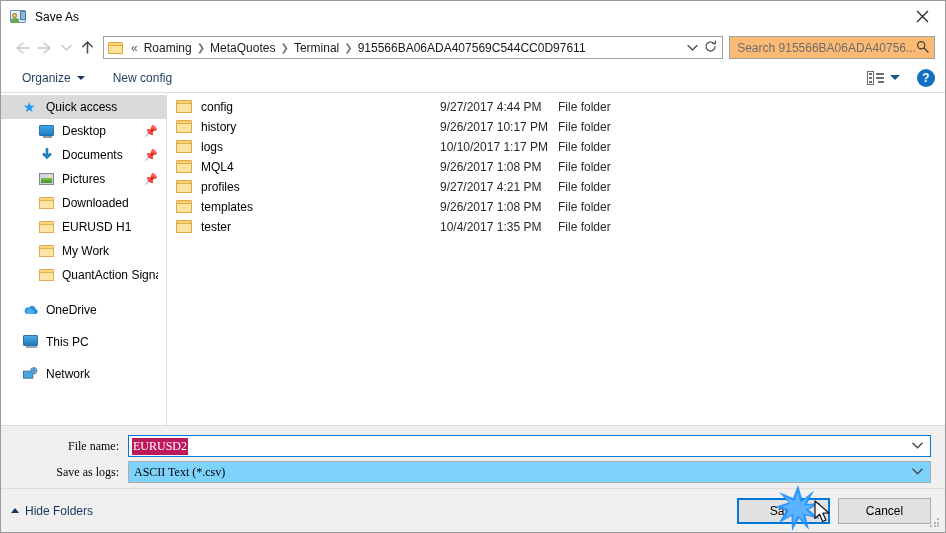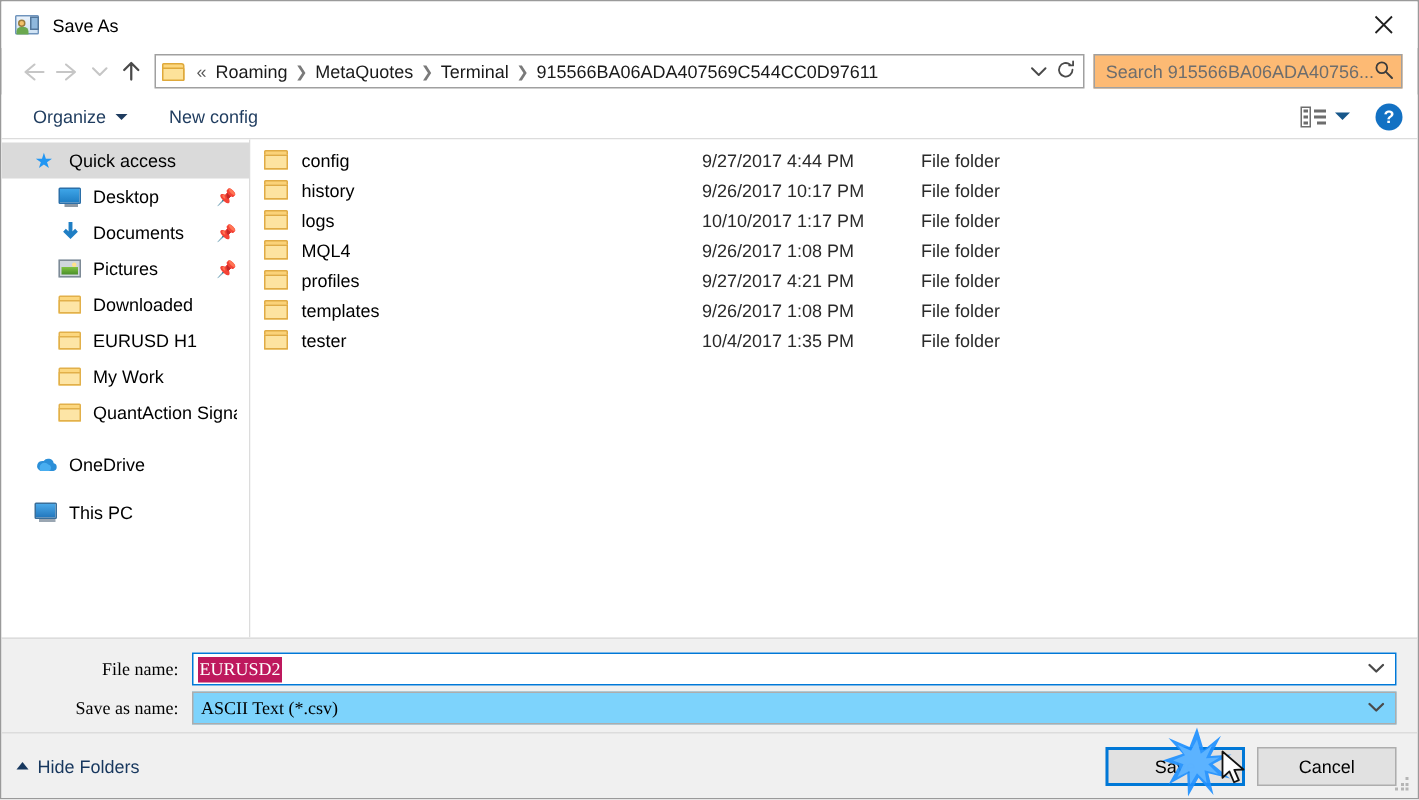--- a/index.html
+++ b/index.html
@@ -162,21 +162,21 @@
   .col.c-date { flex: 0 0 118px; }
   .col.c-type { flex: 0 0 117px; }
   .col.c-size { flex: 0 0 83px; }
   .col.c-rest { flex: 1 1 auto; border-right: none; }
   .sortcaret {
     position: absolute; left: 130px; top: 1px;
     width: 0; height: 0; border-left: 4px solid transparent; border-right: 4px solid transparent;
     border-bottom: 4px solid #8a8a8a;
   }
   .rows { flex: 1 1 auto; overflow: hidden; padding-top: 4px; }
-  .row { height: 20px; display: flex; align-items: center; cursor: default; gap: 28px; }
+  .row { height: 20px; display: flex; align-items: center; cursor: default; }
   .row .cell { font-size: 12px; color: #000; white-space: nowrap; overflow: hidden; }
   .row .c1 { flex: 0 0 264px; display: flex; align-items: center; padding-left: 9px; }
   .row .c1 .fi { width:16px; height:14px; position:relative; margin-right: 9px; flex:0 0 16px; }
   .row .c1 .fi .b { position:absolute;left:0;top:0;width:16px;height:13px;background:#fbd278;border:1px solid #e0ab45;border-radius:1px;}
   .row .c1 .fi .f { position:absolute;left:0;top:3px;width:16px;height:10px;background:#fde3a0;border:1px solid #e0ab45;}
   .row .c2 { flex: 0 0 118px; padding-left: 9px; color:#2a2a2a; }
   .row .c3 { flex: 0 0 117px; padding-left: 9px; color:#2a2a2a; }
   .row .c4 { flex: 0 0 83px; padding-left: 9px; }
 
   
@@ -421,20 +421,30 @@
 
       <div class="nav-item lvl0">
         <span class="ico">
             <span class="ic-pc"></span>
           </span>
         <span class="lbl">This PC</span>
       </div>
 
       <div style="height:8px"></div>
 
+      <div class="nav-item lvl0">
+        <span class="ico">
+          <svg class="ic-net" width="16" height="14" viewBox="0 0 16 14">
+              <rect x="0.5" y="4.5" width="10" height="7.5" fill="#4aa8e8" stroke="#3a6e99"></rect>
+              <circle cx="11.5" cy="4" r="3.4" fill="#7fc0ea" stroke="#3a6e99" stroke-width="0.8"></circle>
+              <path d="M8.3 4 H14.7 M11.5 0.7 Q13.4 4 11.5 7.3 Q9.6 4 11.5 0.7" stroke="#3a6e99" stroke-width="0.6" fill="none"></path>
+            </svg>
+        </span>
+        <span class="lbl">Network</span>
+      </div>
     </div>
 
     <div class="filepane">
 
       <div class="rows">
         <div class="row">
           <span class="cell c1">
               <span class="fi">
                 <span class="b"></span>
                 <span class="f"></span>
@@ -527,21 +537,21 @@
       <div class="namefield">
         <span class="sel">EURUSD2</span>
         <span class="fld-chev">
           <svg width="11" height="8" viewBox="0 0 11 8">
               <path d="M1 1.8 L5.5 6.2 L10 1.8" stroke="#4a4a4a" stroke-width="1.5" fill="none" stroke-linecap="round" stroke-linejoin="round"></path>
             </svg>
         </span>
       </div>
     </div>
     <div class="formrow">
-      <div class="formlabel">Save as name:</div>
+      <div class="formlabel">Save as logs:</div>
       <div class="typefield">
         <span class="tv">ASCII Text (*.csv)</span>
         <span class="fld-chev">
           <svg width="11" height="8" viewBox="0 0 11 8">
               <path d="M1 1.8 L5.5 6.2 L10 1.8" stroke="#4a4a4a" stroke-width="1.5" fill="none" stroke-linecap="round" stroke-linejoin="round"></path>
             </svg>
         </span>
       </div>
     </div>
   </div>

